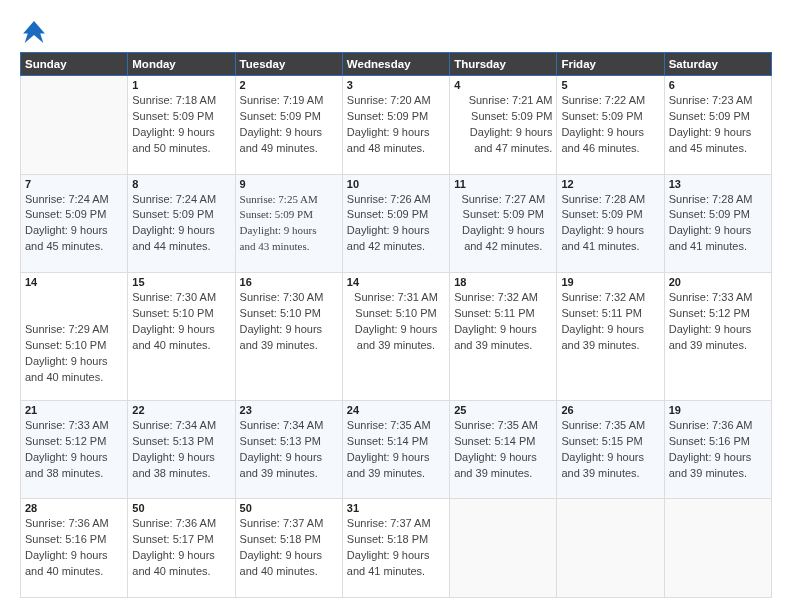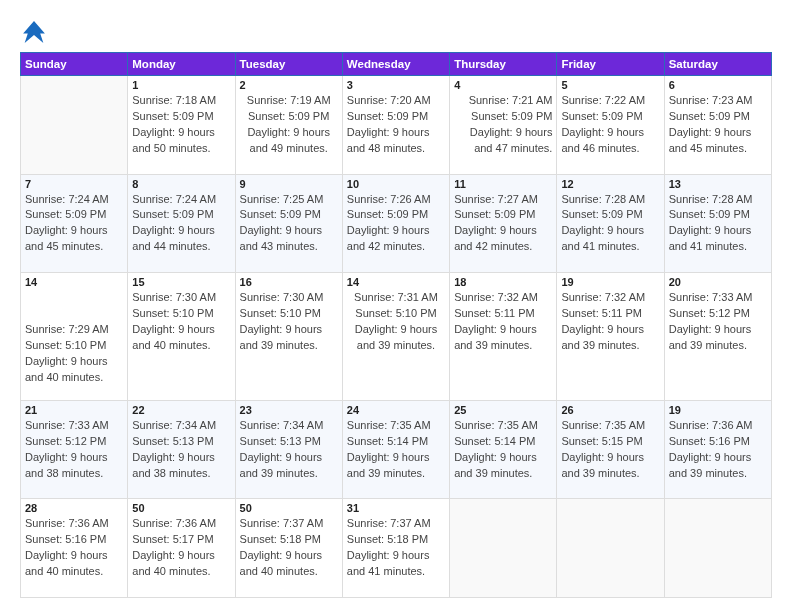--- a/index.html
+++ b/index.html
@@ -94,21 +94,21 @@
       color: #444;
       line-height: 1.45;
     }
     tr:nth-child(even) td {
       background-color: #f5f8fd;
     }
     tr:nth-child(odd) td {
       background-color: #ffffff;
     }
     .calendar thead tr th {
-      background-color: #6d28d9;
+      background-color: #404040;
     }
   </style>
 </head>
 <body>
 
 <div class="page">
   <div class="header">
     <div class="logo">
       <svg class="logo-icon" viewBox="0 0 36 36">
         <polygon points="18,4 32,20 26,20 30,32 18,22 6,32 10,20 4,20" fill="#1a6bbf"></polygon>
@@ -141,21 +141,21 @@
           <td class="empty"></td>
           <td>
             <span class="day-num">1</span>
             <div class="day-info" style="white-space: pre-line;">Sunrise: 7:18 AM
 Sunset: 5:09 PM
 Daylight: 9 hours
 and 50 minutes.</div>
           </td>
           <td>
             <span class="day-num">2</span>
-            <div class="day-info" style="white-space: pre-line; text-align: center;">Sunrise: 7:19 AM
+            <div class="day-info" style="white-space: pre-line;">Sunrise: 7:19 AM
 Sunset: 5:09 PM
 Daylight: 9 hours
 and 49 minutes.</div>
           </td>
           <td>
             <span class="day-num">3</span>
             <div class="day-info" style="white-space: pre-line;">Sunrise: 7:20 AM
 Sunset: 5:09 PM
 Daylight: 9 hours
 and 48 minutes.</div>
@@ -192,35 +192,35 @@
           </td>
           <td>
             <span class="day-num">8</span>
             <div class="day-info" style="white-space: pre-line;">Sunrise: 7:24 AM
 Sunset: 5:09 PM
 Daylight: 9 hours
 and 44 minutes.</div>
           </td>
           <td>
             <span class="day-num">9</span>
-            <div class="day-info" style="white-space: pre-line;">Sunrise: 7:25 AM
+            <div class="day-info" style="white-space: pre-line; font-family: Liberation Serif, serif;">Sunrise: 7:25 AM
 Sunset: 5:09 PM
 Daylight: 9 hours
 and 43 minutes.</div>
           </td>
           <td>
             <span class="day-num">10</span>
             <div class="day-info" style="white-space: pre-line;">Sunrise: 7:26 AM
 Sunset: 5:09 PM
 Daylight: 9 hours
 and 42 minutes.</div>
           </td>
           <td>
             <span class="day-num">11</span>
-            <div class="day-info" style="white-space: pre-line;">Sunrise: 7:27 AM
+            <div class="day-info" style="white-space: pre-line; text-align: center;">Sunrise: 7:27 AM
 Sunset: 5:09 PM
 Daylight: 9 hours
 and 42 minutes.</div>
           </td>
           <td>
             <span class="day-num">12</span>
             <div class="day-info" style="white-space: pre-line;">Sunrise: 7:28 AM
 Sunset: 5:09 PM
 Daylight: 9 hours
 and 41 minutes.</div>

